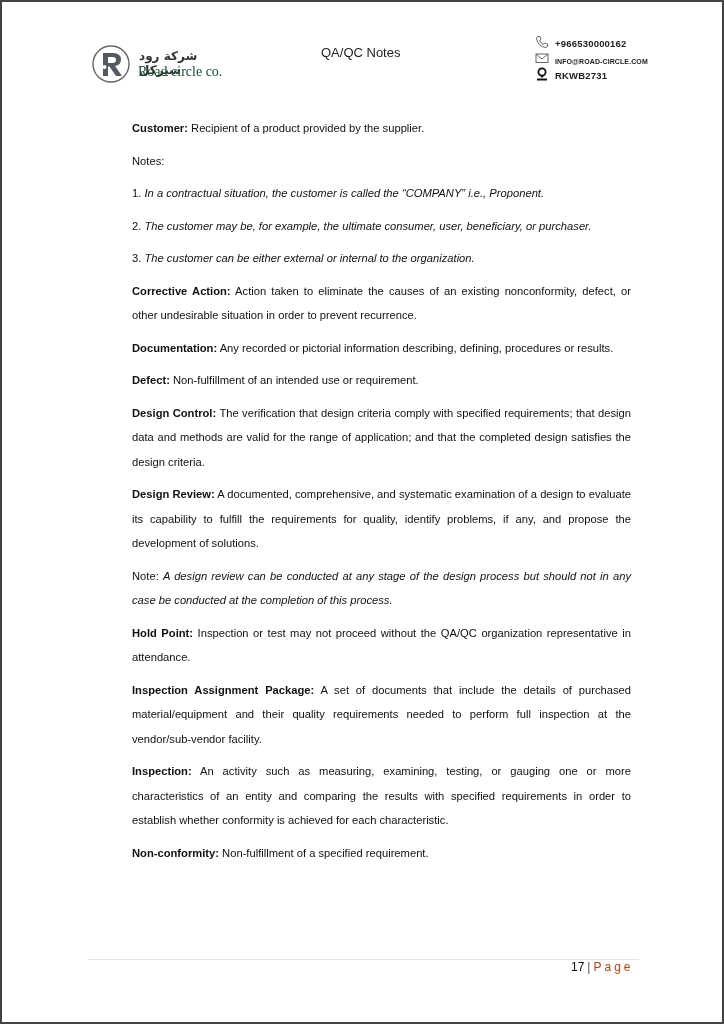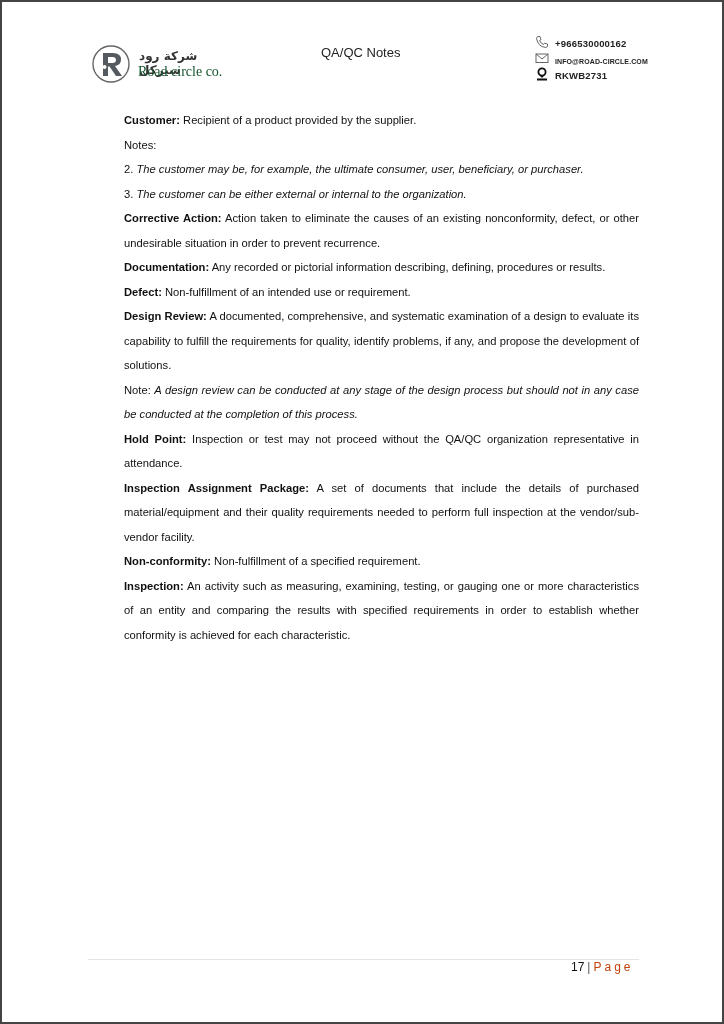--- a/index.html
+++ b/index.html
@@ -31,21 +31,21 @@
     .contact-row { display: flex; align-items: flex-end; height: 16px; }
     .contact-icon { width: 14px; height: 14px; margin-right: 6px; display: inline-block; }
     .contact-text { font-size: 9.5px; font-weight: bold; color: #222222; letter-spacing: 0.2px; }
     .contact-text.small { font-size: 7px; letter-spacing: 0.1px; }
 
     .content {
       position: absolute; left: 122px; top: 106px; width: 515px;
       font-family: "Liberation Sans", sans-serif; font-size: 11.2px; line-height: 24.5px;
       color: #111111; text-align: justify;
     }
-    .para { margin: 0; }
+    .para { margin: 8px; }
     .term { font-weight: bold; }
     .it { font-style: italic; }
 
     .footer-line { position: absolute; left: 86px; top: 957px; width: 551px; height: 1px; background: #e4e4e4; }
     .page-num {
       position: absolute; left: 569px; top: 958px; font-size: 12px; color: #111111;
       font-family: "Liberation Sans", sans-serif;
     }
     .page-sep { color: #555555; margin: 0 3px; }
     .page-label { color: #c2410c; letter-spacing: 3px; }
@@ -89,29 +89,31 @@
           <rect x="2" y="11.5" width="10" height="2" fill="#111111"></rect>
         </svg>
         <span class="contact-text">RKWB2731</span>
       </div>
     </div>
   </div>
 
   <div class="content">
     <p class="para"><span class="term">Customer:</span><span> Recipient of a product provided by the supplier.</span></p>
     <p class="para">Notes:</p>
+    <p class="para"><span>1. </span><span class="it">In a contractual situation, the customer is called the “COMPANY” i.e., Proponent.</span></p>
     <p class="para"><span>2. </span><span class="it">The customer may be, for example, the ultimate consumer, user, beneficiary, or purchaser.</span></p>
     <p class="para"><span>3. </span><span class="it">The customer can be either external or internal to the organization.</span></p>
 
     <p class="para"><span class="term">Corrective Action:</span><span> Action taken to eliminate the causes of an existing nonconformity, defect, or other undesirable situation in order to prevent recurrence.</span></p>
     <p class="para"><span class="term">Documentation:</span><span> Any recorded or pictorial information describing, defining, procedures or results.</span></p>
     <p class="para"><span class="term">Defect:</span><span> Non-fulfillment of an intended use or requirement.</span></p>
+    <p class="para"><span class="term">Design Control:</span><span> The verification that design criteria comply with specified requirements; that design data and methods are valid for the range of application; and that the completed design satisfies the design criteria.</span></p>
     <p class="para"><span class="term">Design Review:</span><span> A documented, comprehensive, and systematic examination of a design to evaluate its capability to fulfill the requirements for quality, identify problems, if any, and propose the development of solutions.</span></p>
     <p class="para"><span>Note: </span><span class="it">A design review can be conducted at any stage of the design process but should not in any case be conducted at the completion of this process.</span></p>
     <p class="para"><span class="term">Hold Point:</span><span> Inspection or test may not proceed without the QA/QC organization representative in attendance.</span></p>
     <p class="para"><span class="term">Inspection Assignment Package:</span><span> A set of documents that include the details of purchased material/equipment and their quality requirements needed to perform full inspection at the vendor/sub-vendor facility.</span></p>
+    <p class="para"><span class="term">Inspection:</span><span> An activity such as measuring, examining, testing, or gauging one or more characteristics of an entity and comparing the results with specified requirements in order to establish whether conformity is achieved for each characteristic.</span></p>
     <p class="para"><span class="term">Non-conformity:</span><span> Non-fulfillment of a specified requirement.</span></p>
-    <p class="para"><span class="term">Inspection:</span><span> An activity such as measuring, examining, testing, or gauging one or more characteristics of an entity and comparing the results with specified requirements in order to establish whether conformity is achieved for each characteristic.</span></p>
   </div>
 
   <div class="footer-line"></div>
   <div class="page-num"><span>17</span><span class="page-sep">|</span><span class="page-label">Page</span></div>
 </div>
 
 </body></html>

